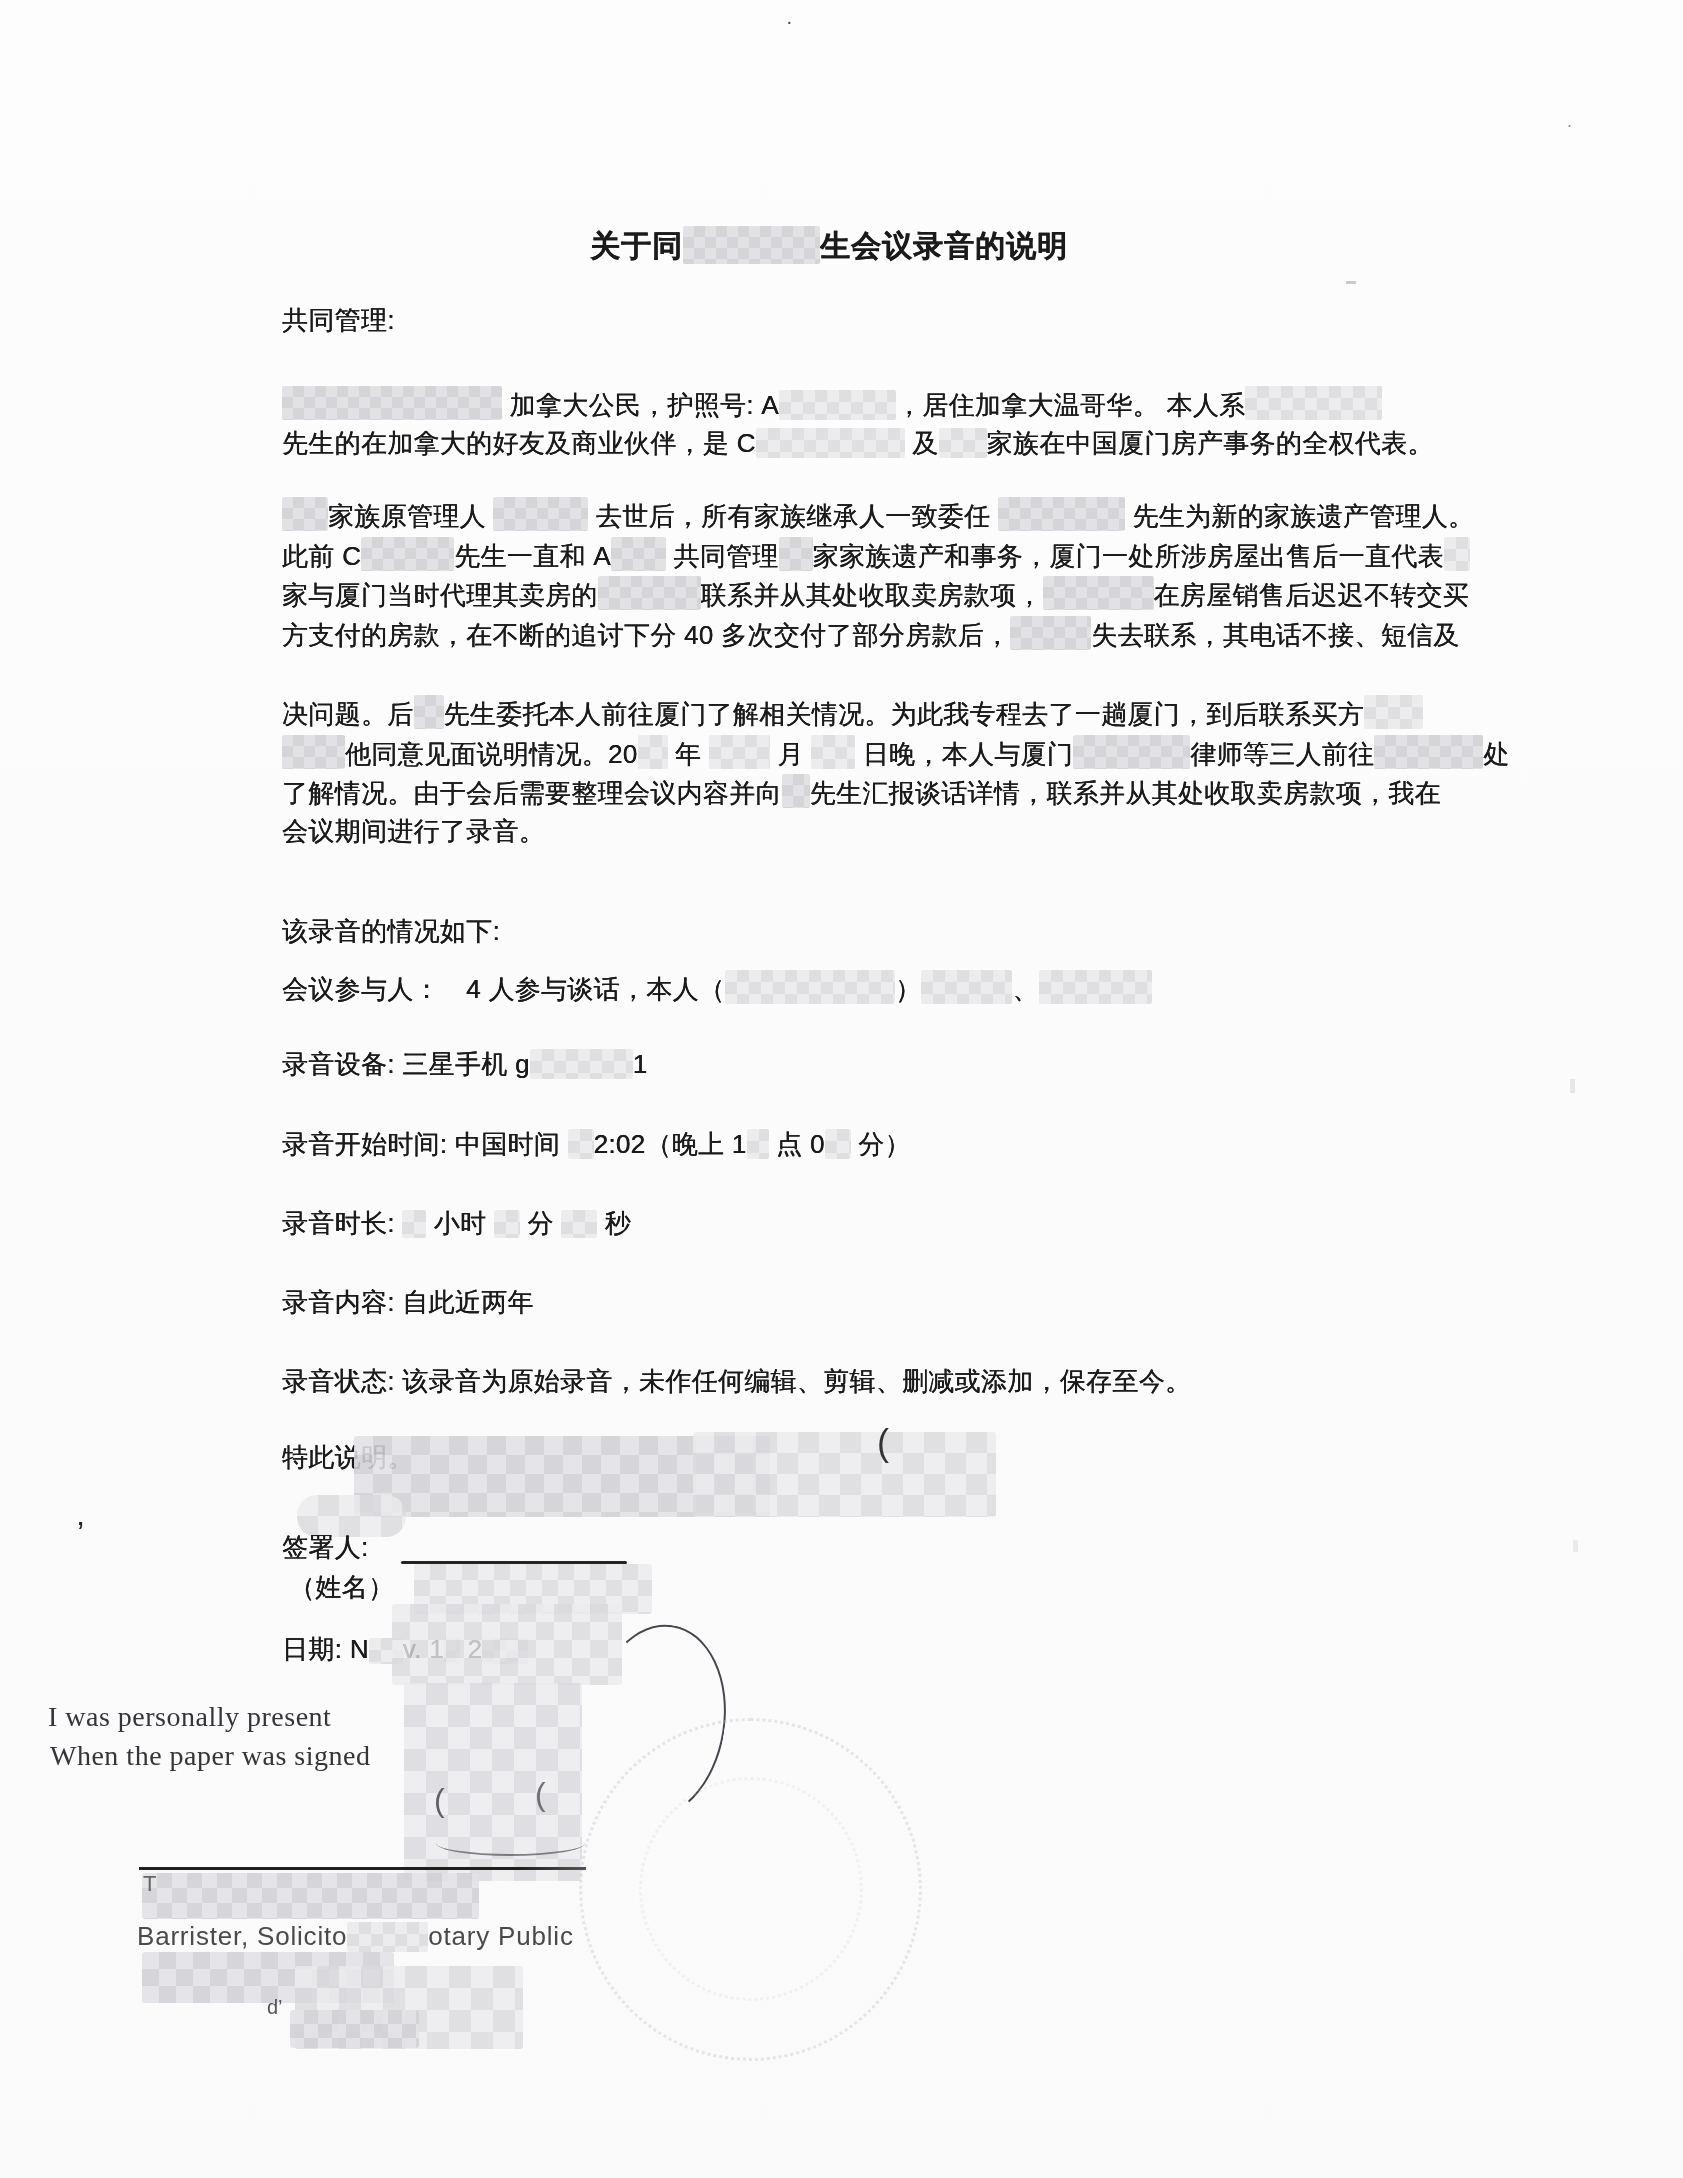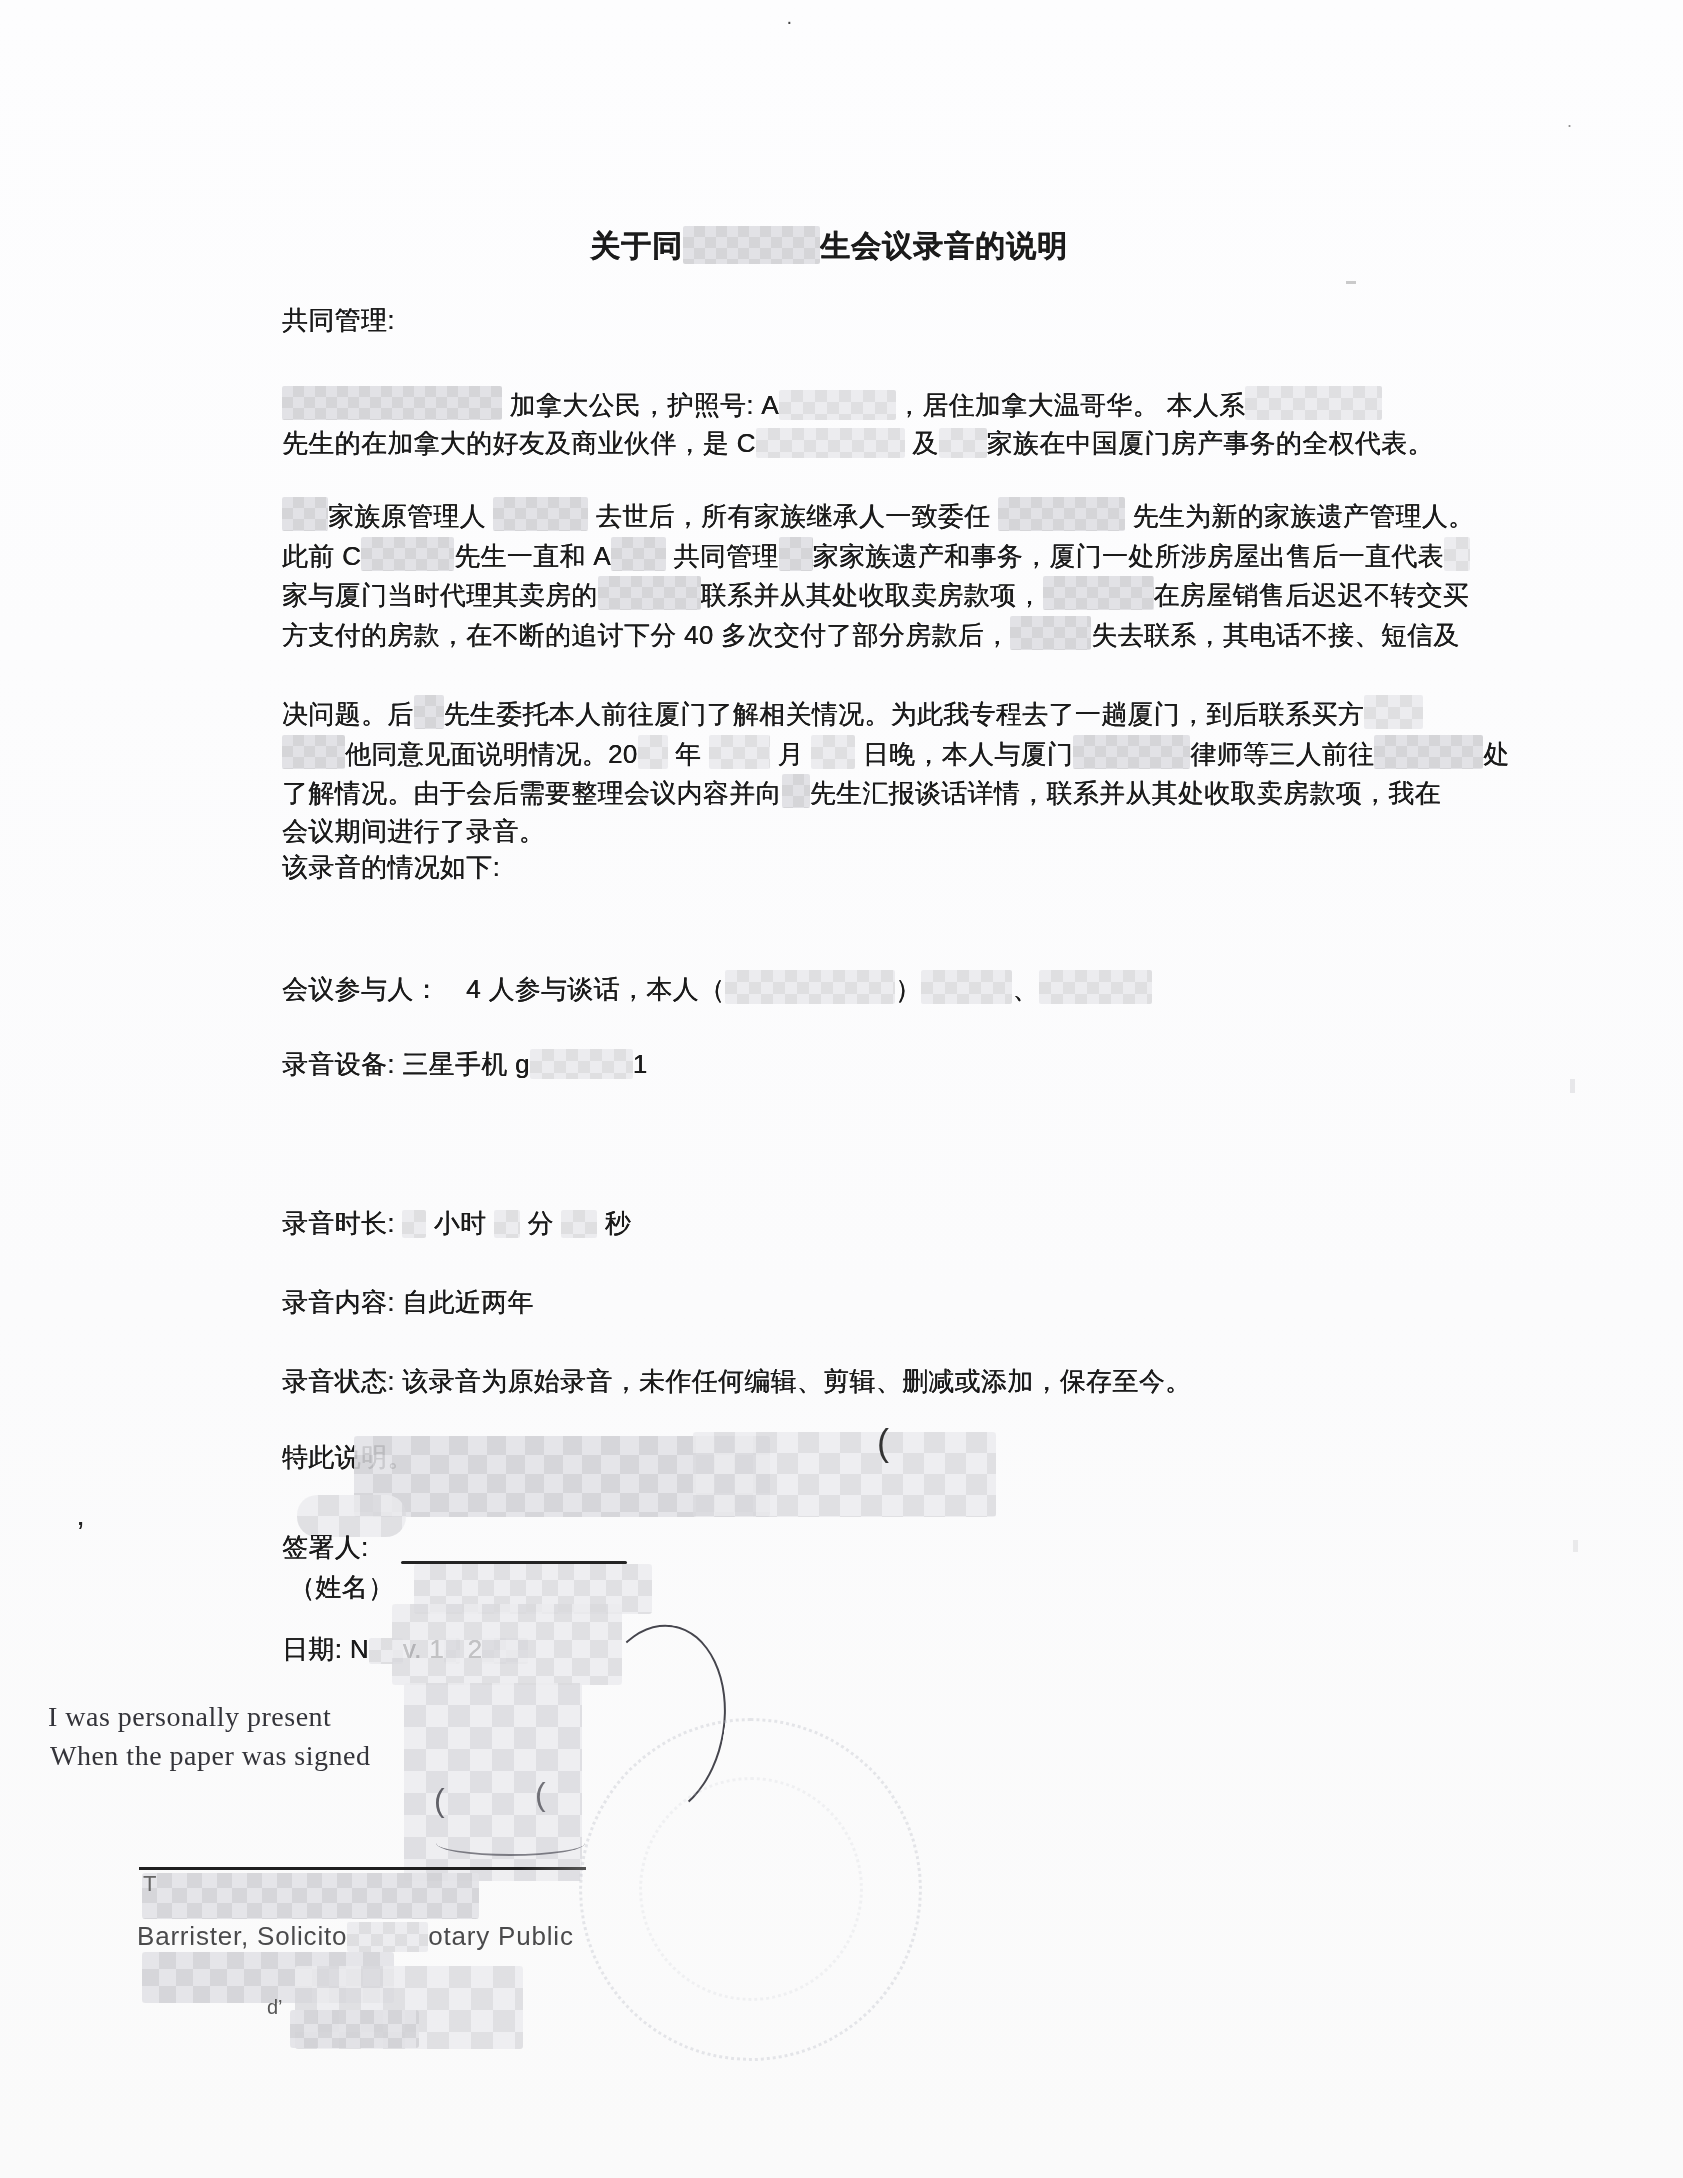--- a/index.html
+++ b/index.html
@@ -71,26 +71,27 @@
 
   <div class="cn" style="top:497px"><span class="px" style="width:46px"></span><span>家族原管理人 </span><span class="px" style="width:95px"></span><span> 去世后，所有家族继承人一致委任 </span><span class="px" style="width:127px"></span><span> 先生为新的家族遗产管理人。</span></div>
   <div class="cn" style="top:537px"><span>此前 C</span><span class="px" style="width:93px"></span><span>先生一直和 A</span><span class="px" style="width:55px"></span><span> 共同管理</span><span class="px" style="width:34px"></span><span>家家族遗产和事务，厦门一处所涉房屋出售后一直代表</span><span class="px light" style="width:26px"></span></div>
   <div class="cn" style="top:576px"><span>家与厦门当时代理其卖房的</span><span class="px" style="width:103px"></span><span>联系并从其处收取卖房款项，</span><span class="px" style="width:111px"></span><span>在房屋销售后迟迟不转交买</span></div>
   <div class="cn" style="top:616px"><span>方支付的房款，在不断的追讨下分 40 多次交付了部分房款后，</span><span class="px" style="width:81px"></span><span>失去联系，其电话不接、短信及</span></div>
   <div class="cn" style="top:695px"><span>决问题。后</span><span class="px" style="width:30px"></span><span>先生委托本人前往厦门了解相关情况。为此我专程去了一趟厦门，到后联系买方</span><span class="px light" style="width:59px"></span></div>
   <div class="cn" style="top:735px"><span class="px" style="width:63px"></span><span>他同意见面说明情况。20</span><span class="px light" style="width:30px"></span><span> 年 </span><span class="px light" style="width:61px"></span><span> 月 </span><span class="px light" style="width:44px"></span><span> 日晚，本人与厦门</span><span class="px" style="width:117px"></span><span>律师等三人前往</span><span class="px" style="width:109px"></span><span>处</span></div>
   <div class="cn" style="top:774px"><span>了解情况。由于会后需要整理会议内容并向</span><span class="px" style="width:28px"></span><span>先生汇报谈话详情，联系并从其处收取卖房款项，我在</span></div>
   <div class="cn" style="top:814px">会议期间进行了录音。</div>
 
-  <div class="cn" style="top:850px">该录音的情况如下:</div>
+  <div class="cn" style="top:914px">该录音的情况如下:</div>
 
   <div class="cn" style="top:970px"><span>会议参与人：　4 人参与谈话，本人（</span><span class="px light" style="width:170px"></span><span>）</span><span class="px light" style="width:91px"></span><span>、</span><span class="px light" style="width:113px"></span></div>
 
   <div class="cn" style="top:1047px"><span>录音设备: 三星手机 g</span><span class="px light" style="width:103px;height:30px"></span><span>1</span></div>
 
+  <div class="cn" style="top:1127px"><span>录音开始时间: 中国时间 </span><span class="px light" style="width:26px;height:30px"></span><span>2:02（晚上 1</span><span class="px light" style="width:22px;height:30px"></span><span> 点 0</span><span class="px light" style="width:26px;height:30px"></span><span> 分）</span></div>
 
   <div class="cn" style="top:1206px"><span>录音时长: </span><span class="px light" style="width:24px;height:28px"></span><span> 小时 </span><span class="px light" style="width:26px;height:28px"></span><span> 分 </span><span class="px light" style="width:36px;height:28px"></span><span> 秒</span></div>
 
   <div class="cn" style="top:1285px">录音内容: 自此近两年</div>
 
   <div class="cn" style="top:1364px">录音状态: 该录音为原始录音，未作任何编辑、剪辑、删减或添加，保存至今。</div>
 
   <div class="cn" style="top:1440px">特此说明。</div>
   <div class="pxb" style="left:354px;top:1436px;width:416px;height:81px"></div>
   <div class="pxb lighter" style="left:693px;top:1432px;width:303px;height:85px"></div>

